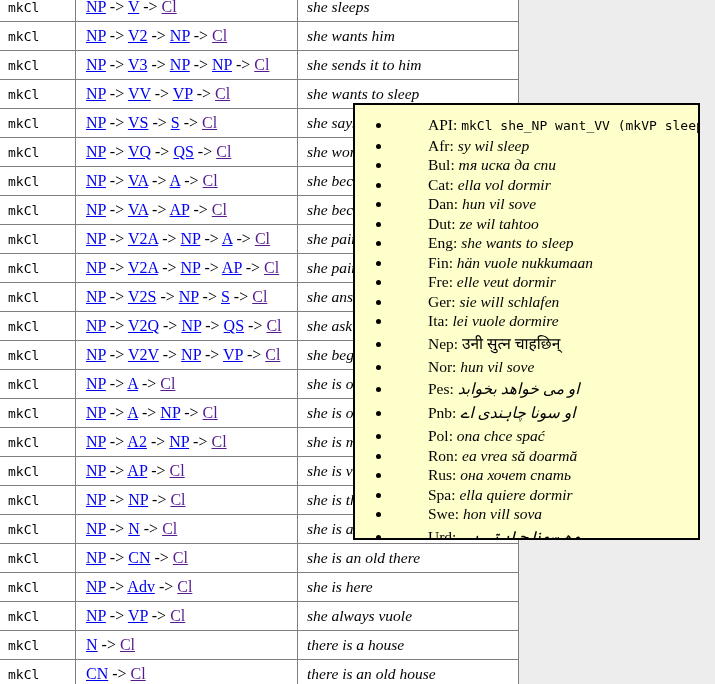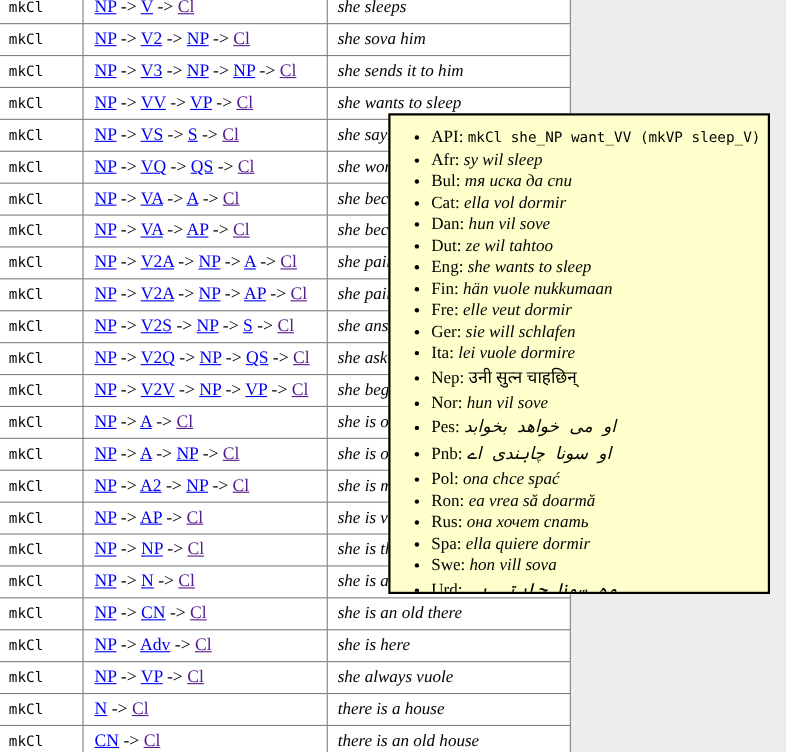--- a/index.html
+++ b/index.html
@@ -34,29 +34,29 @@
 
   .tooltip {
     position: absolute; left: 353px; top: 103px;
     width: 347px; height: 437px;
     background: #FFFFCC; border: 2px solid #000;
     overflow: hidden;
   }
   .tooltip ul { margin: 0; padding: 10px 6px 6px 37px; list-style: disc; }
   .tooltip li { font-size: 15.5px; line-height: 19.5px; white-space: nowrap; }
   .tooltip li.tall { line-height: 22px; margin: 2px 0; }
-  .lang-label { font-style: normal; }
+  .lang-label { font-style: normal; margin-left: 36px; }
   .val-italic { font-style: italic; }
   .val-code {
     font-family: "DejaVu Sans Mono", "Liberation Mono", monospace;
     font-size: 13px; font-style: normal;
   }
   .val-deva { font-style: normal; font-family: "Liberation Serif", "DejaVu Sans", serif; }
   .val-rtl  { font-style: italic; direction: rtl; unicode-bidi: embed;
-              font-family: Liberation Mono, monospace; margin-top: 23px; }
+              font-family: Liberation Serif, serif; margin-top: 23px; }
 </style>
 </head>
 <body>
 
 <div class="right-bg"></div>
 
 <table class="syntax-table">
   <colgroup>
     <col style="width:76px">
       <col style="width:222px">
@@ -64,21 +64,21 @@
   </colgroup>
   <tbody id="table-body">
       <tr>
         <td class="fn-cell">mkCl</td>
         <td class="sig-cell"><a href="#">NP</a><span class="arrow"> -&gt; </span><a href="#">V</a><span class="arrow"> -&gt; </span><a href="#" class="visited">Cl</a></td>
         <td class="ex-cell">she sleeps</td>
       </tr>
       <tr>
         <td class="fn-cell">mkCl</td>
         <td class="sig-cell"><a href="#">NP</a><span class="arrow"> -&gt; </span><a href="#">V2</a><span class="arrow"> -&gt; </span><a href="#">NP</a><span class="arrow"> -&gt; </span><a href="#" class="visited">Cl</a></td>
-        <td class="ex-cell">she sova him</td>
+        <td class="ex-cell">she wants him</td>
       </tr>
       <tr>
         <td class="fn-cell">mkCl</td>
         <td class="sig-cell"><a href="#">NP</a><span class="arrow"> -&gt; </span><a href="#">V3</a><span class="arrow"> -&gt; </span><a href="#">NP</a><span class="arrow"> -&gt; </span><a href="#">NP</a><span class="arrow"> -&gt; </span><a href="#" class="visited">Cl</a></td>
         <td class="ex-cell">she sends it to him</td>
       </tr>
       <tr>
         <td class="fn-cell">mkCl</td>
         <td class="sig-cell"><a href="#">NP</a><span class="arrow"> -&gt; </span><a href="#">VV</a><span class="arrow"> -&gt; </span><a href="#">VP</a><span class="arrow"> -&gt; </span><a href="#" class="visited">Cl</a></td>
         <td class="ex-cell">she wants to sleep</td>

